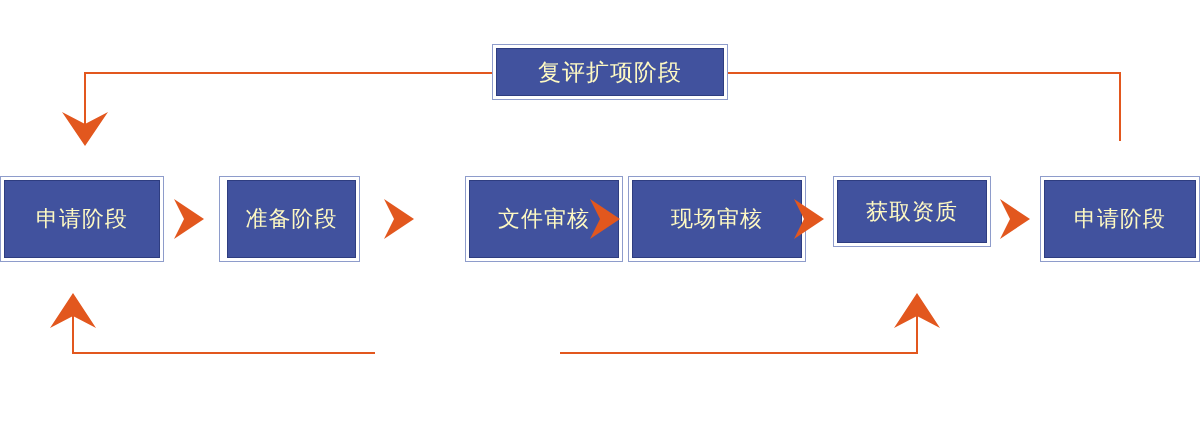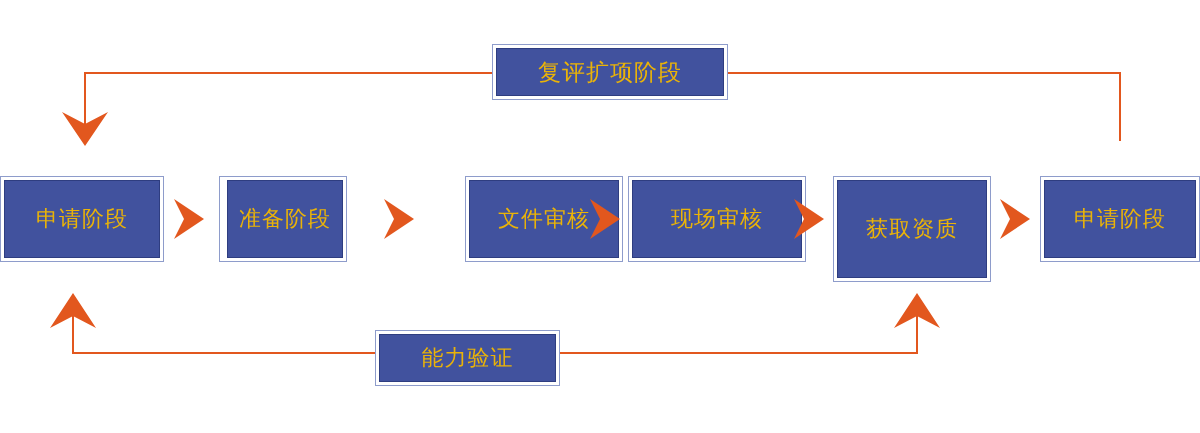--- a/index.html
+++ b/index.html
@@ -38,21 +38,21 @@
     width: 100%;
     height: 100%;
     box-sizing: border-box;
     background: #41529E;
     border: 1px solid #2e3d80;
     display: flex;
     align-items: center;
     justify-content: center;
   }
   .stage-box .label {
-    color: #eab308;
+    color: #fef9c3;
     font-size: 22px;
     letter-spacing: 1px;
     line-height: 1;
     white-space: nowrap;
   }
   .stage-box.wide .label {
     font-size: 23px;
   }
   
   .chevron {
@@ -103,55 +103,50 @@
       <span class="label">复评扩项阶段</span>
     </div>
   </div>
 
   <div class="stage-box" style="left:0px; top:176px; width:164px; height:86px;">
     <div class="inner">
       <span class="label">申请阶段</span>
     </div>
   </div>
 
-  <div class="stage-box" style="left:219px; top:176px; width:128px; height:86px;padding-left:7px;">
+  <div class="stage-box" style="left:219px; top:176px; width:141px; height:86px;padding-left:7px;">
     <div class="inner">
       <span class="label">准备阶段</span>
     </div>
   </div>
 
   <div class="stage-box" style="left:420px; top:176px; width:158px; height:86px;margin-left:45px;">
     <div class="inner">
       <span class="label">文件审核</span>
     </div>
   </div>
 
   <div class="stage-box" style="left:628px; top:176px; width:178px; height:86px;">
     <div class="inner">
       <span class="label">现场审核</span>
     </div>
   </div>
 
-  <div class="stage-box" style="left:833px; top:176px; width:158px; height:106px;">
+  <div class="stage-box" style="left:833px; top:176px; width:158px; height:71px;">
     <div class="inner">
       <span class="label">获取资质</span>
     </div>
   </div>
 
   <div class="stage-box" style="left:1040px; top:176px; width:160px; height:86px;">
     <div class="inner">
       <span class="label">申请阶段</span>
     </div>
   </div>
 
-  <div class="stage-box" style="left:375px; top:330px; width:185px; height:56px;">
-    <div class="inner">
-      <span class="label">能力验证</span>
-    </div>
-  </div>
 
   <svg class="chevron" style="left:172px; top:197px;" viewBox="0 0 34 44" xmlns="http://www.w3.org/2000/svg">
     <path d="M 2 2 L 32 22 L 2 42 L 12 22 Z" fill="#E2571E"></path>
   </svg>
   <svg class="chevron" style="left:382px; top:197px;" viewBox="0 0 34 44" xmlns="http://www.w3.org/2000/svg">
     <path d="M 2 2 L 32 22 L 2 42 L 12 22 Z" fill="#E2571E"></path>
   </svg>
   <svg class="chevron" style="left:588px; top:197px;" viewBox="0 0 34 44" xmlns="http://www.w3.org/2000/svg">
     <path d="M 2 2 L 32 22 L 2 42 L 12 22 Z" fill="#E2571E"></path>
   </svg>

